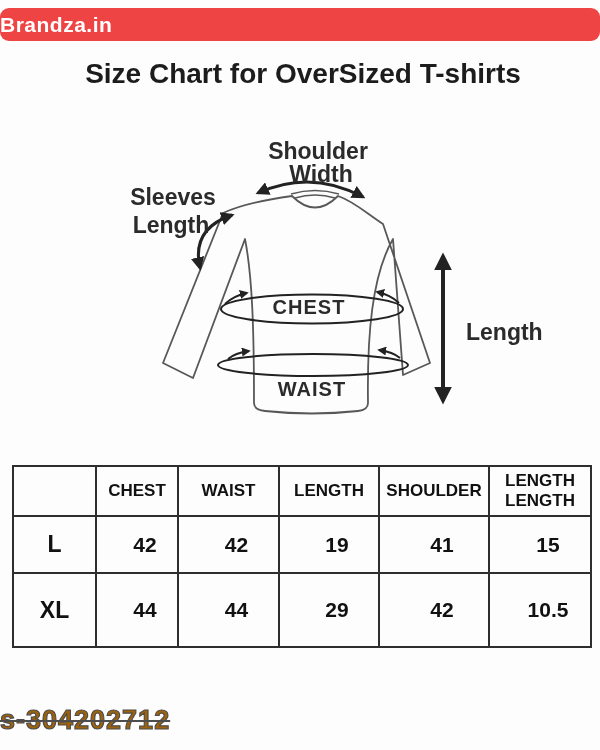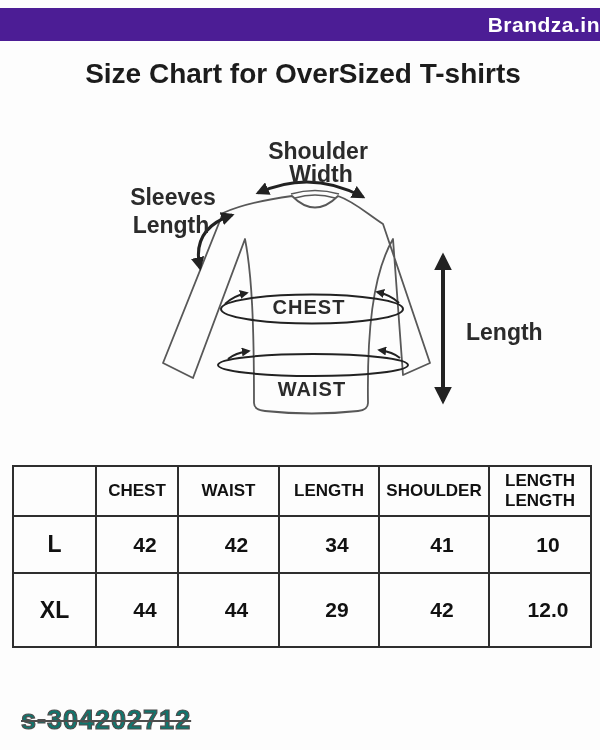--- a/index.html
+++ b/index.html
@@ -3,21 +3,21 @@
 <meta charset="utf-8">
 <style>
   html,body { margin:0; padding:0; background:#ffffff; }
   .page {
     position:relative; width:600px; height:750px;
     background:#fdfdfd; overflow:hidden;
     font-family:"Liberation Sans", sans-serif;
   }
   .topbar {
     position:absolute; top:8px; left:0; width:600px; height:33px;
-    background:#4c1d95; display:flex; align-items:center; justify-content:flex-end;
+    background:#ef4444; display:flex; align-items:center; justify-content:flex-start;border-radius:9px;
   }
   .brand {
     color:#ffffff; font-size:21px; font-weight:700; letter-spacing:.5px;
   }
   .title {
     position:absolute; top:55px; left:0; width:600px; margin:3px;
     text-align:center; font-size:28px; font-weight:700; color:#1c1c1c;
   }
   .diagram { position:absolute; left:115px; top:125px; width:430px; height:325px; }
   .diagram svg { display:block; }
@@ -34,23 +34,23 @@
     color:#111; padding:0;
   }
   .size-table thead tr { height:50px; }
   .size-table thead th { font-size:17px; font-weight:700; line-height:1.15; }
   .row-l   { height:57px; }
   .row-xl  { height:74px; }
   .row-xxl { height:68px; }
   td.size-cell { font-size:23px; font-weight:700; }
   td.val-cell  { font-size:21px; font-weight:700;padding-left:16px; }
   .watermark {
-    position:absolute; left:21px; top:705px;
+    position:absolute; left:0; top:705px;
     font-size:27px; font-weight:700; letter-spacing:1px;
-    color:#0f766e;
+    color:#a16207;
     -webkit-text-stroke:1.2px #4d4d4d;
     text-decoration:line-through;
     text-decoration-color:#4d4d4d;
     text-decoration-thickness:2px;
   }
 </style>
 </head>
 <body>
 
 <div class="page">
@@ -129,30 +129,30 @@
         <th>LENGTH</th>
         <th>SHOULDER</th>
         <th>LENGTH LENGTH</th>
       </tr>
     </thead>
     <tbody>
       <tr class="row-l">
         <td class="size-cell">L</td>
         <td class="val-cell">42</td>
         <td class="val-cell">42</td>
-        <td class="val-cell">34</td>
+        <td class="val-cell">19</td>
         <td class="val-cell">41</td>
-        <td class="val-cell">10</td>
+        <td class="val-cell">15</td>
       </tr>
       <tr class="row-xl">
         <td class="size-cell">XL</td>
         <td class="val-cell">44</td>
         <td class="val-cell">44</td>
         <td class="val-cell">29</td>
         <td class="val-cell">42</td>
-        <td class="val-cell">12.0</td>
+        <td class="val-cell">10.5</td>
       </tr>
     </tbody>
   </table>
 
   <div class="watermark">s-304202712</div>
 
 </div>
 
 </body></html>

